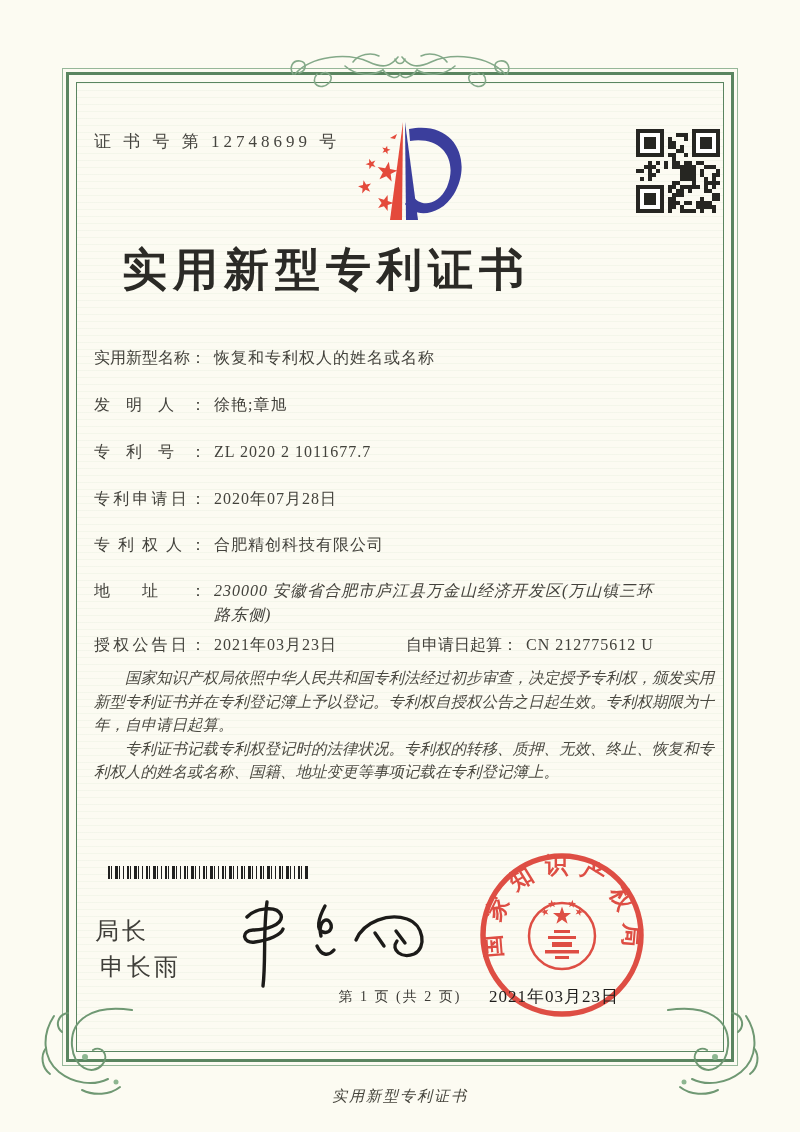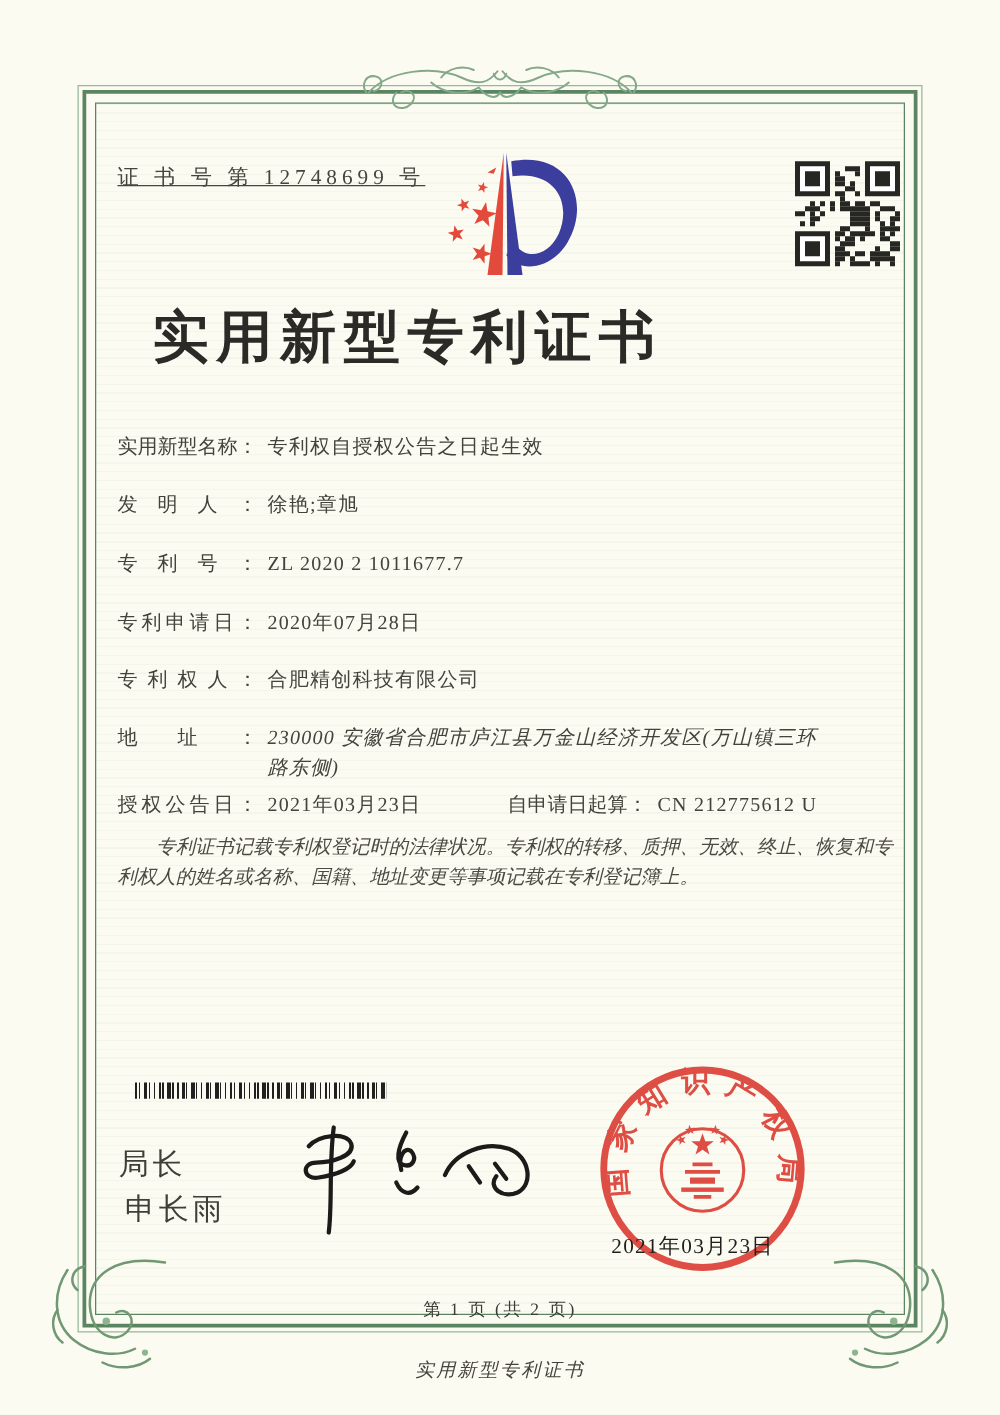--- a/index.html
+++ b/index.html
@@ -18,21 +18,21 @@
   .frame-c { position:absolute; left:76px; top:82px; width:648px; height:970px;
              border:1px solid #5a8560;
              background:repeating-linear-gradient(180deg, rgba(170,200,165,0.10) 0 1px, rgba(255,255,255,0) 1px 7px); }
 
   .ornament-top { position:absolute; left:287px; top:44px; width:226px; height:54px; }
   .flourish { position:absolute; width:112px; height:96px; }
   .flourish.left  { left:32px;  top:1002px; }
   .flourish.right { left:656px; top:1002px; transform:scaleX(-1); }
 
   
-  .cert-no { position:absolute; left:94px; top:130px; font-size:17px; letter-spacing:4px; color:#45443f;text-decoration:underline; }
+  .cert-no { position:absolute; left:94px; top:130px; font-size:17px; letter-spacing:4px; color:#45443f; }
   .logo { position:absolute; left:340px; top:114px; width:132px; height:118px; }
   .qr { position:absolute; left:635px; top:128px; width:86px; height:86px; }
 
   .title { position:absolute; left:0; top:240px; width:652px; text-align:center;
            font-size:45px; font-weight:700; letter-spacing:6px; color:#2b2a26; }
 
   
   .row { position:absolute; left:94px; width:622px; font-size:16px; line-height:24px; color:#43423c; }
   .row .lbl { display:inline-block; width:112px; text-align-last:justify; vertical-align:top; }
   .row .val { display:inline-block; margin-left:8px; vertical-align:top; letter-spacing:1px; }
@@ -50,21 +50,21 @@
                #20201e 0 2px, #fbfaf2 2px 3px, #20201e 3px 4px, #fbfaf2 4px 7px,
                #20201e 7px 10px, #fbfaf2 10px 11px, #20201e 11px 12px, #fbfaf2 12px 15px,
                #20201e 15px 16px, #fbfaf2 16px 19px); }
   .commissioner-title { position:absolute; left:95px; top:915px; font-size:24px; letter-spacing:3px; }
   .commissioner-name  { position:absolute; left:100px; top:951px; font-size:24px; letter-spacing:3px; }
   .signature { position:absolute; left:225px; top:886px; width:210px; height:108px; }
 
   .seal { position:absolute; left:473px; top:846px; width:178px; height:178px; opacity:.93; }
   .seal-date { position:absolute; left:489px; top:985px; font-size:17px; letter-spacing:1px; color:#1f1e1c; z-index:3; }
 
-  .page-info { position:absolute; left:0; top:1039px; width:800px; text-align:center;
+  .page-info { position:absolute; left:0; top:988px; width:800px; text-align:center;
                font-size:14px; letter-spacing:2px; color:#3c3b36; }
   .back-note { position:absolute; left:0; top:1087px; width:800px; text-align:center;
                font-style:italic; font-size:15px; letter-spacing:2px; color:#45443c; }
 </style>
 </head>
 <body>
 
 <div class="page">
 
   <div class="frame-a"></div>
@@ -260,21 +260,21 @@
         <rect x="65" y="9" width="12" height="12" fill="#262622"></rect>
         <rect x="1" y="57" width="28" height="28" fill="#262622"></rect>
         <rect x="5" y="61" width="20" height="20" fill="#fff"></rect>
         <rect x="9" y="65" width="12" height="12" fill="#262622"></rect>
       </svg>
   </div>
 
   <div class="title">实用新型专利证书</div>
 
   <div class="row" style="top:346px">
-    <span class="lbl">实用新型名称：</span><span class="val">专利权自授权公告之日起生效</span>
+    <span class="lbl">实用新型名称：</span><span class="val">恢复和专利权人的姓名或名称</span>
   </div>
   <div class="row" style="top:393px">
     <span class="lbl">发明人：</span><span class="val">徐艳;章旭</span>
   </div>
   <div class="row" style="top:440px">
     <span class="lbl">专利号：</span><span class="val">ZL 2020 2 1011677.7</span>
   </div>
   <div class="row" style="top:487px">
     <span class="lbl">专利申请日：</span><span class="val">2020年07月28日</span>
   </div>
@@ -285,20 +285,21 @@
     <span class="lbl">地址：</span><span class="val">230000 安徽省合肥市庐江县万金山经济开发区(万山镇三环路东侧)</span>
   </div>
   <div class="row" style="top:633px">
     <span class="lbl">授权公告日：</span><span class="val">2021年03月23日</span>
     <span class="pair2">
       <span class="lbl">自申请日起算：</span><span class="val">CN 212775612 U</span>
     </span>
   </div>
 
   <div class="legal">
+    <p>国家知识产权局依照中华人民共和国专利法经过初步审查，决定授予专利权，颁发实用新型专利证书并在专利登记簿上予以登记。专利权自授权公告之日起生效。专利权期限为十年，自申请日起算。</p>
     <p>专利证书记载专利权登记时的法律状况。专利权的转移、质押、无效、终止、恢复和专利权人的姓名或名称、国籍、地址变更等事项记载在专利登记簿上。</p>
   </div>
 
   <div class="barcode"></div>
 
   <div class="commissioner-title">局长</div>
   <div class="commissioner-name">申长雨</div>
 
   <svg class="signature" viewBox="0 0 210 108">
     <g stroke="#1c1b19" stroke-width="3.4" fill="none" stroke-linecap="round" stroke-linejoin="round">

